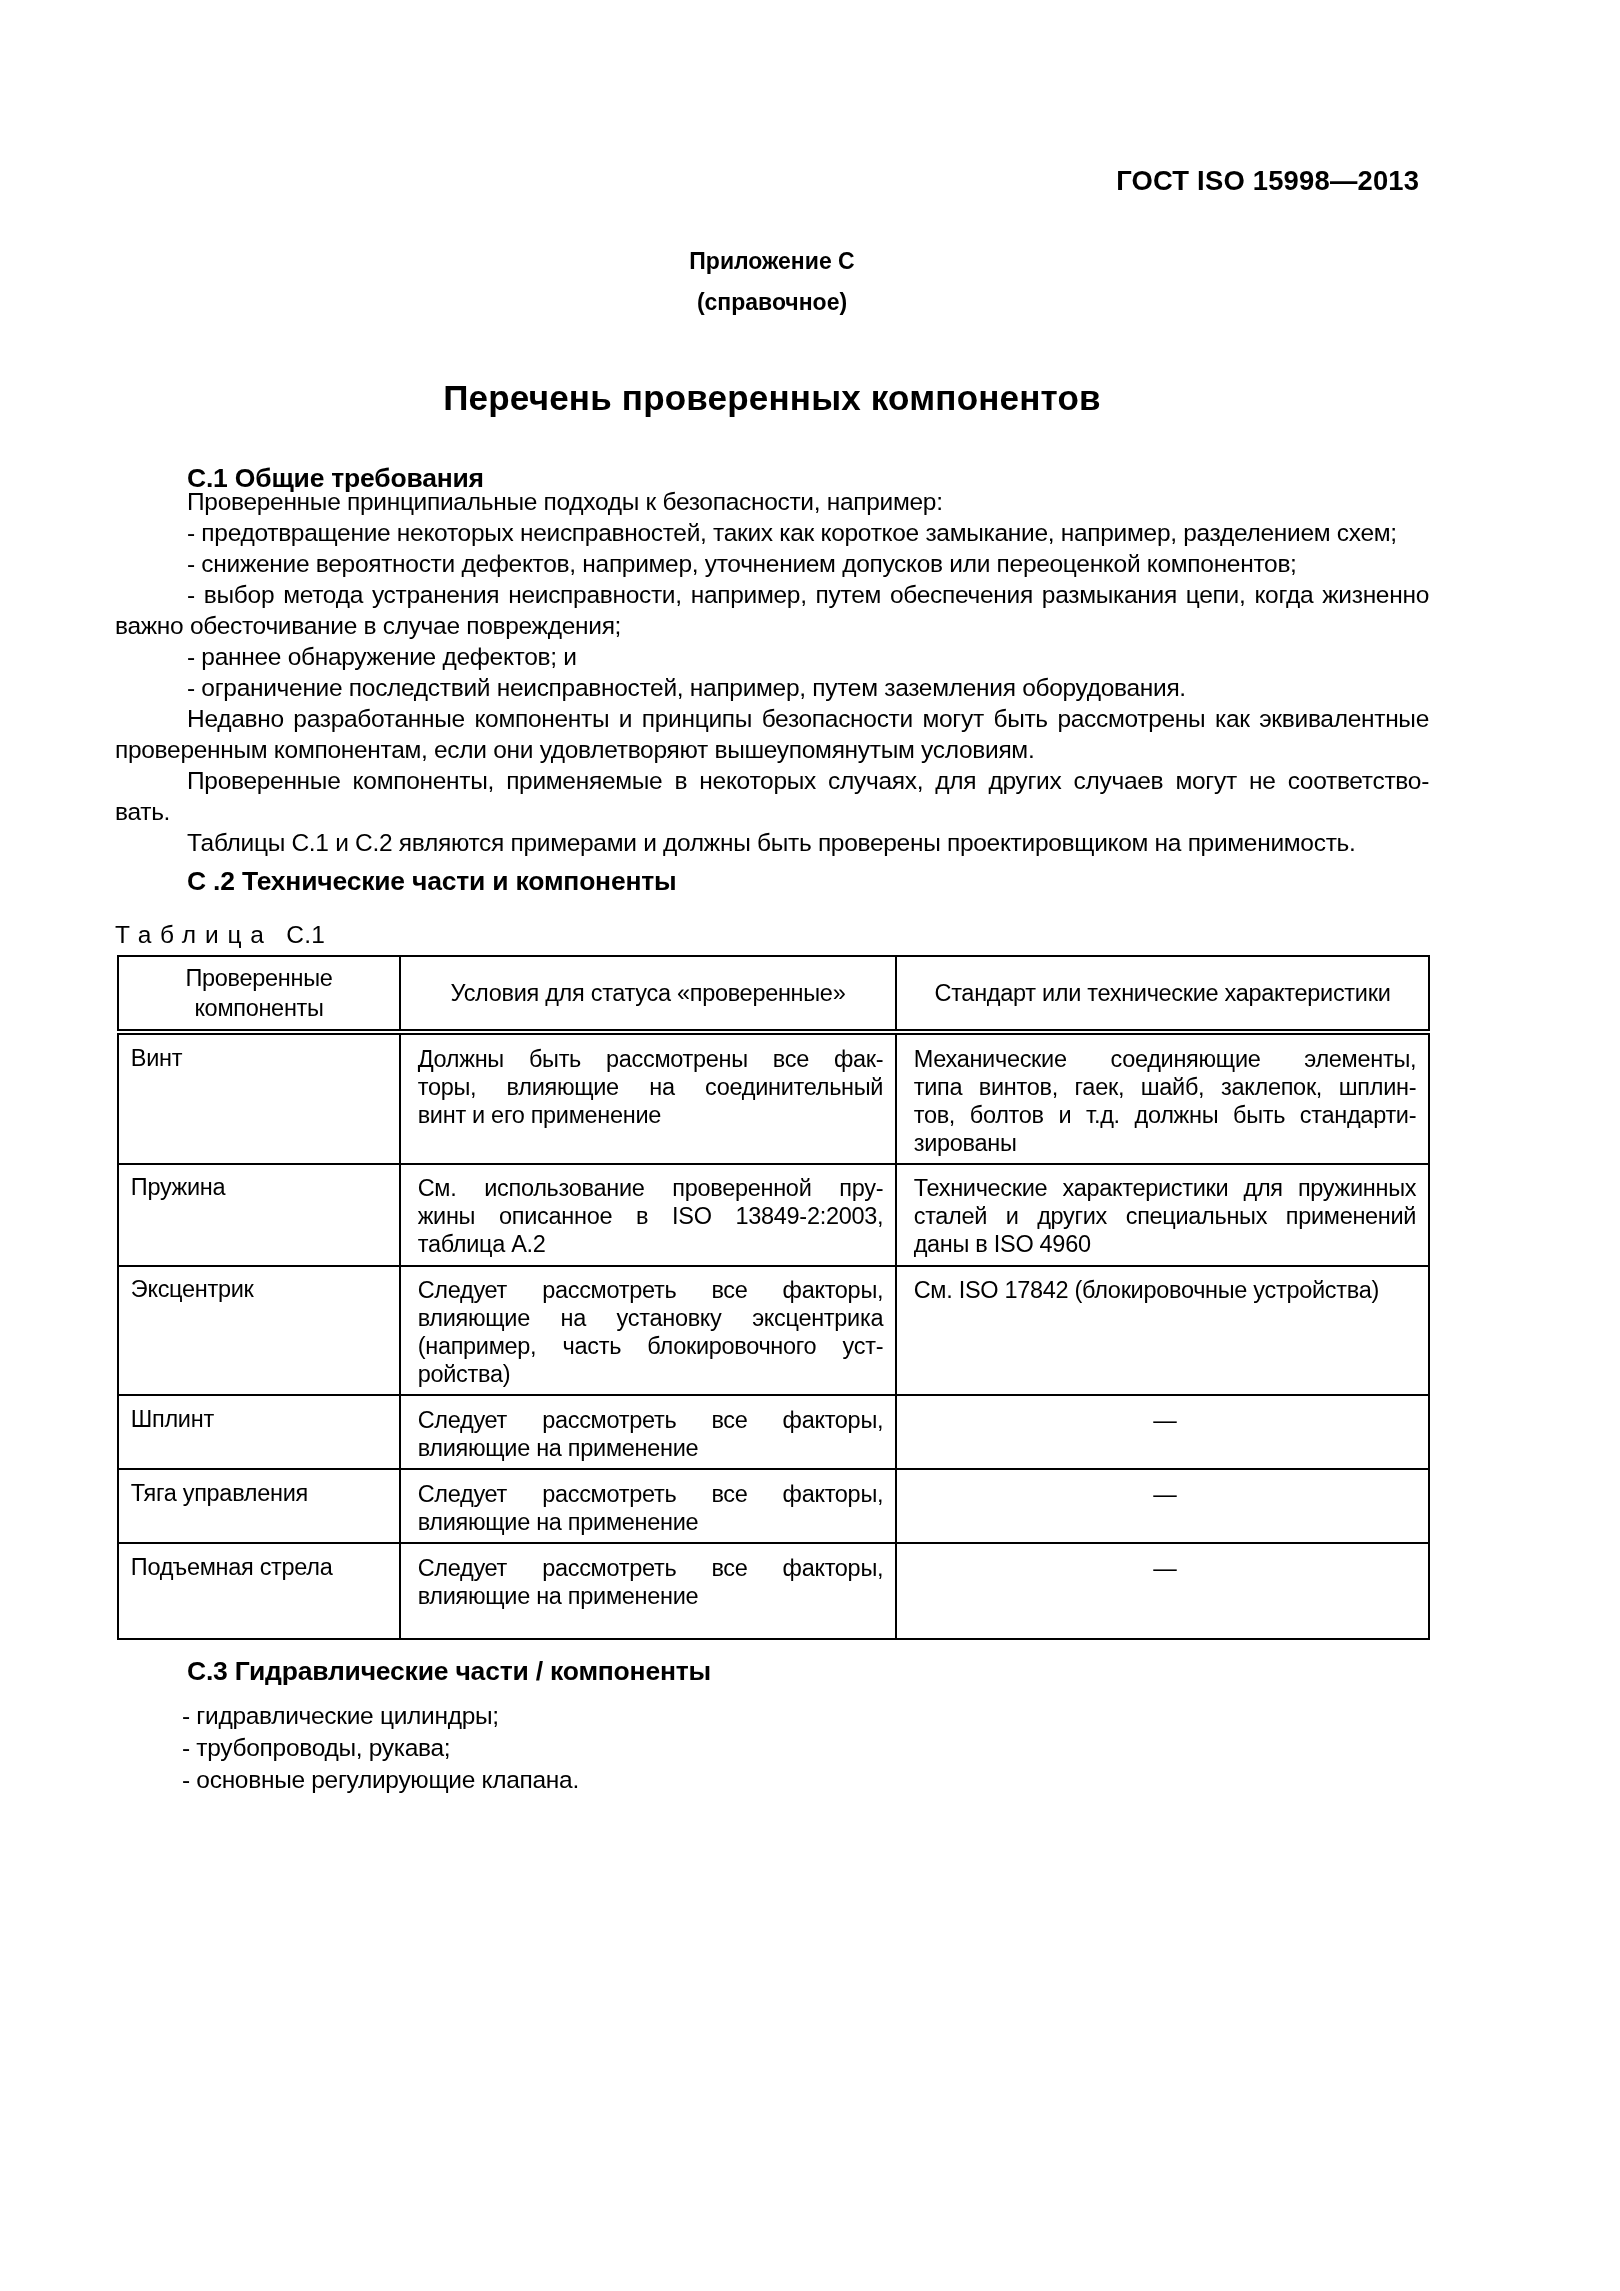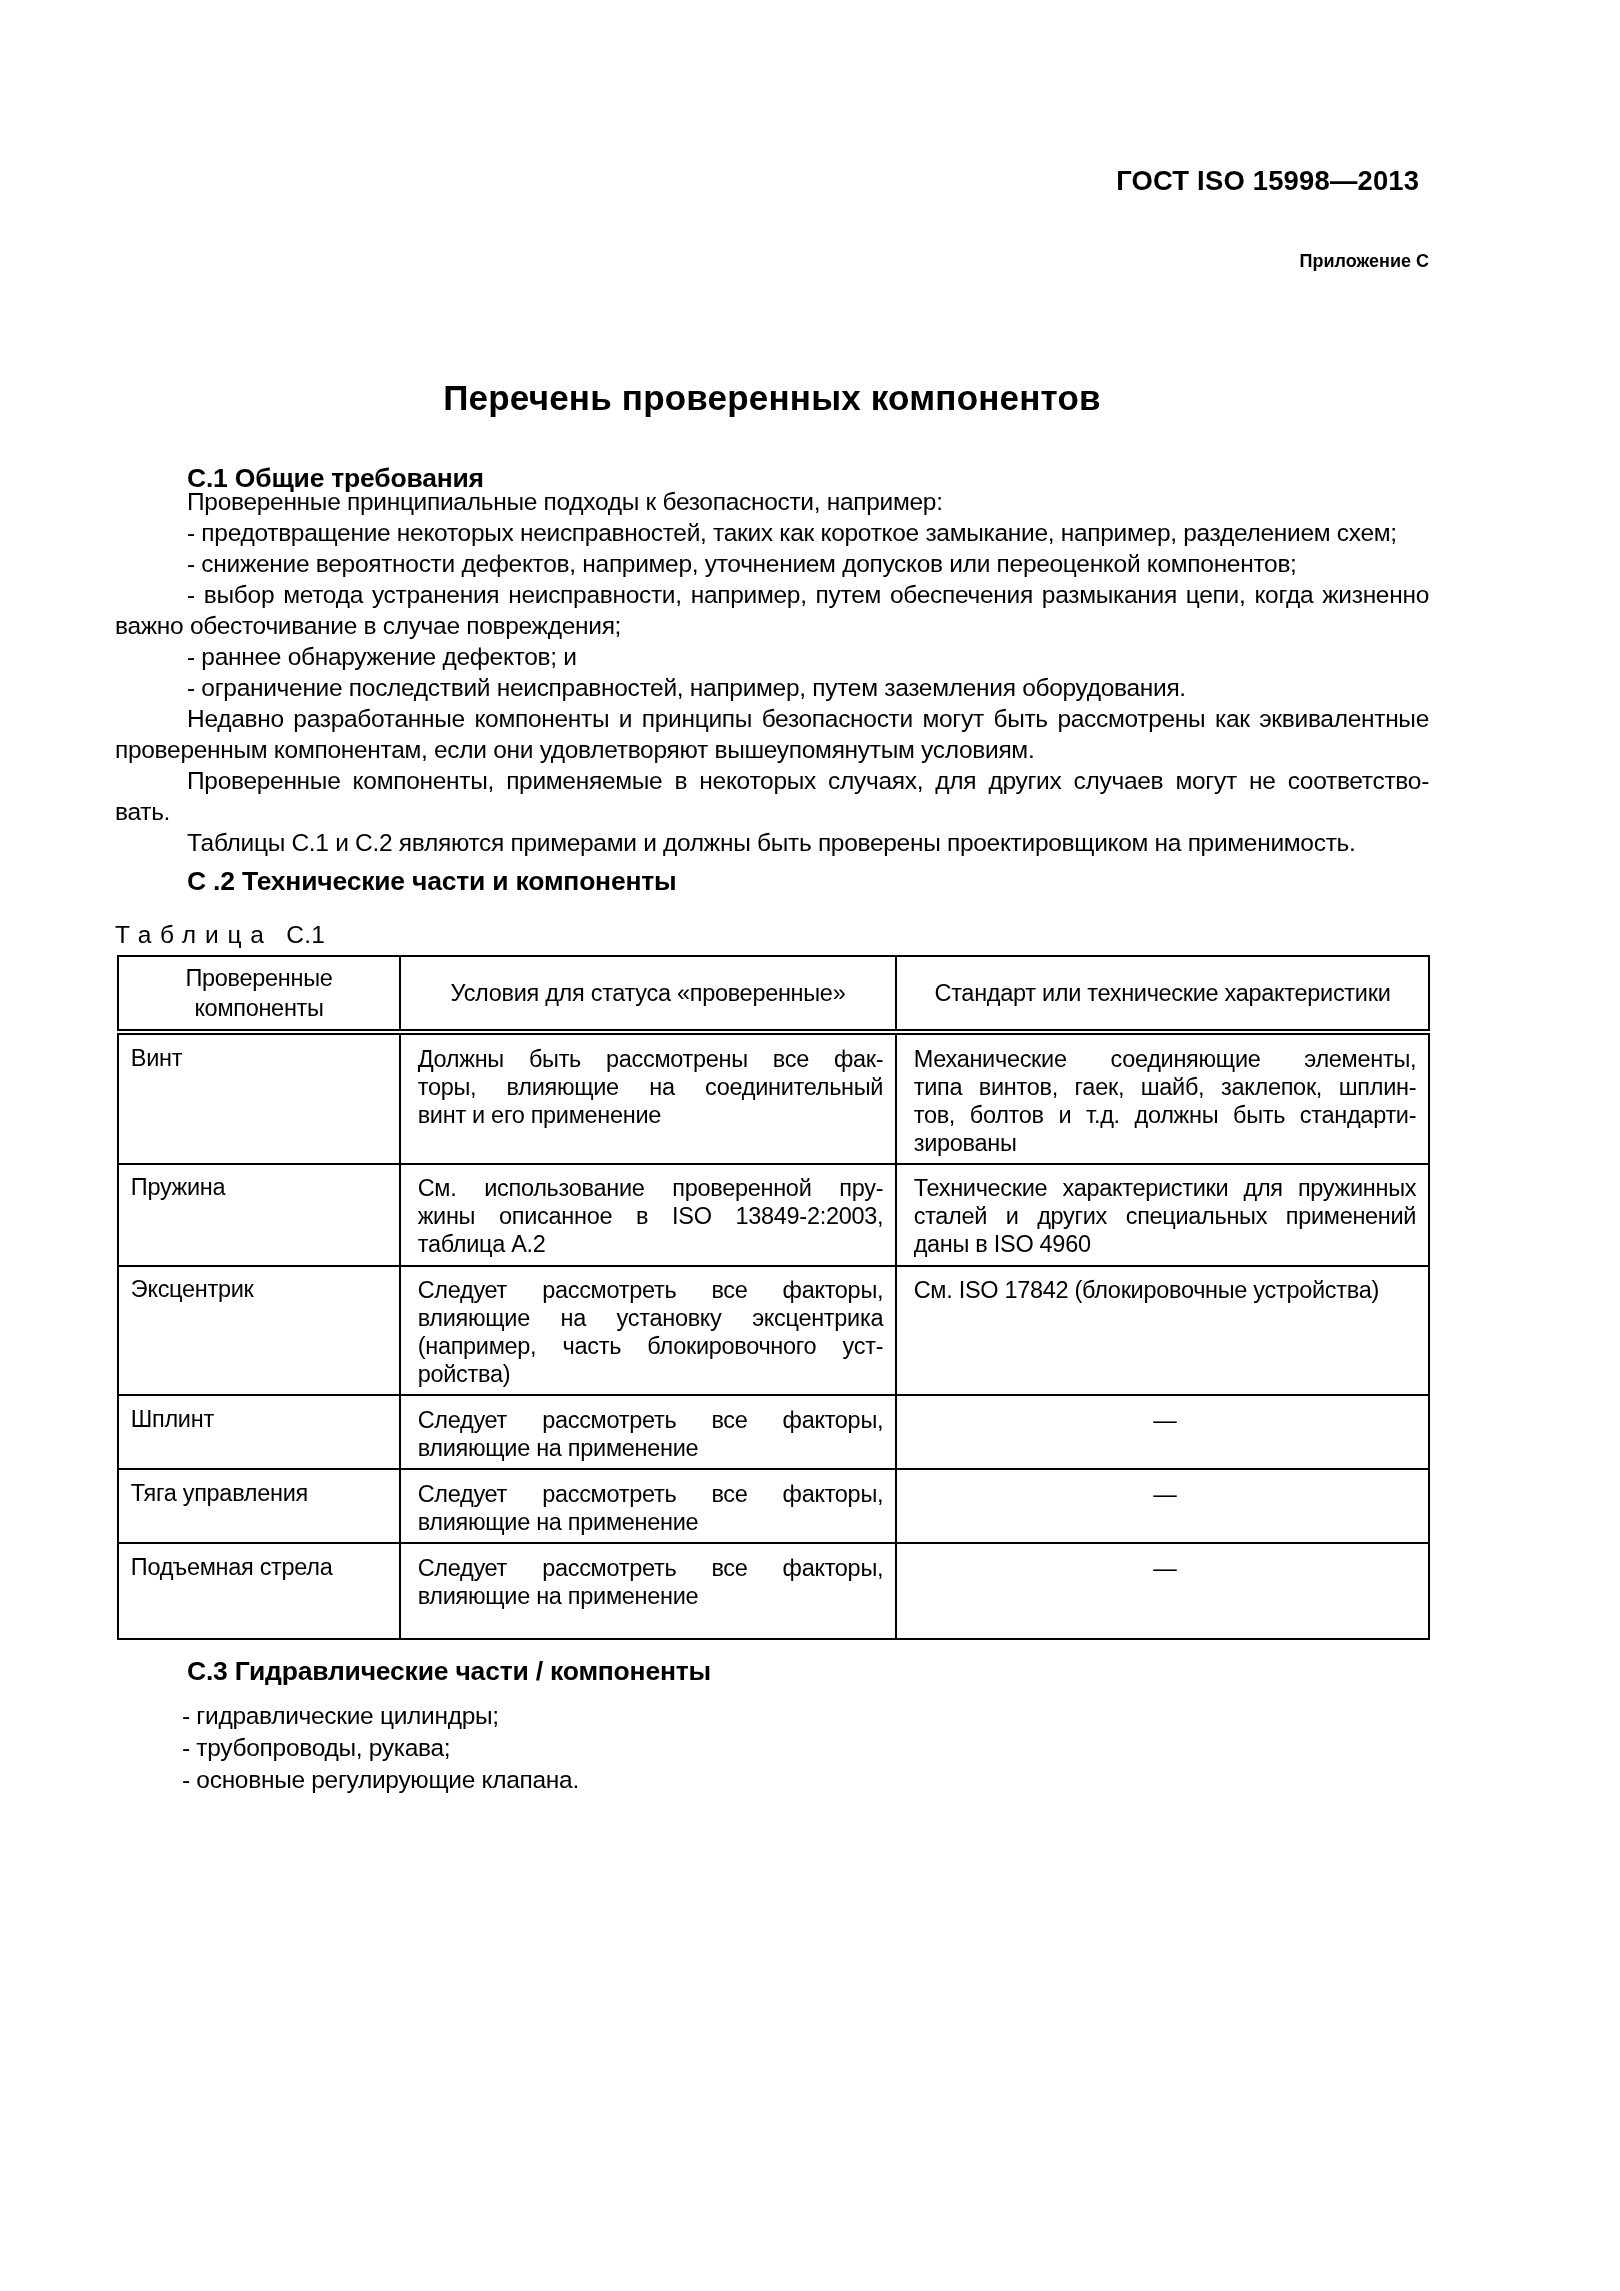--- a/index.html
+++ b/index.html
@@ -18,23 +18,23 @@
     top: 165px;
     text-align: right;
     padding-right: 9.8px;
     box-sizing: border-box;
     font-weight: bold;
     font-size: 27.4px;
     letter-spacing: 0.2px;
   }
   .annex {
     top: 241px;
-    text-align: right;
-    font-weight: bold;
-    font-size: 18px;
+    text-align: center;
+    font-weight: bold;
+    font-size: 23px;
     line-height: 41px;
   }
   .main-title {
     top: 378px;
     text-align: center;
     font-weight: bold;
     font-size: 35px;
     letter-spacing: 0.2px;
   }
   .section-heading {
@@ -129,20 +129,21 @@
 </style>
 </head>
 <body>
 
 <div class="page">
 
   <div class="abs doc-number">ГОСТ ISO 15998—2013</div>
 
   <div class="abs annex">
     <div>Приложение С</div>
+    <div>(справочное)</div>
   </div>
 
   <div class="abs main-title">Перечень проверенных компонентов</div>
 
   <div class="abs section-heading c1-heading">С.1 Общие требования</div>
 
   <div class="abs body-text">
     <div class="body-para">
         <div class="line">Проверенные принципиальные подходы к безопасности, например:</div>
       </div>

